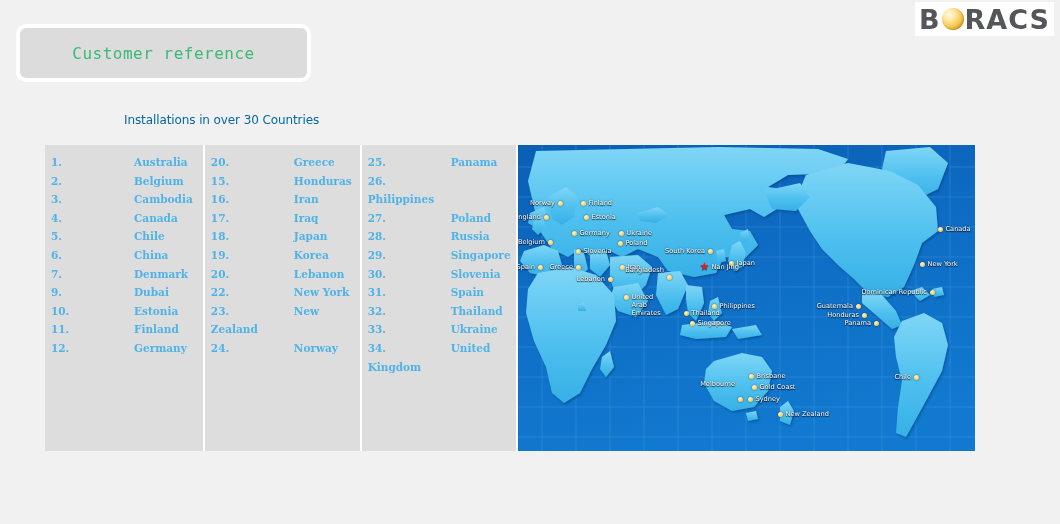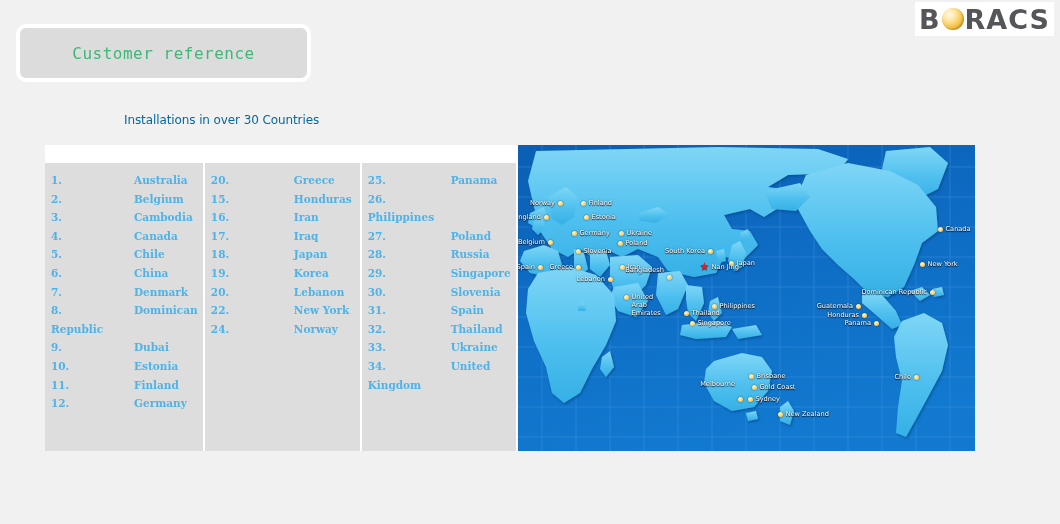--- a/index.html
+++ b/index.html
@@ -91,21 +91,20 @@
     width: 930px;
     height: 306px;
     background: #ffffff;
     display: flex;
   }
   .list-col {
     background: #dddddd;
     box-sizing: border-box;
     padding: 8px 0 0 6px;
     position: relative;
-    margin-top: 18px;
   }
   .list-col.c1 { width: 158px; }
   .list-col.c2 { width: 155px; margin-left: 2px; }
   .list-col.c3 { width: 155px; margin-left: 2px; }
 
   .country-row {
     font-family: "DejaVu Serif", serif;
     font-size: 10.5px;
     font-weight: bold;
     color: #4fb3e8;
@@ -175,35 +174,35 @@
 <div id="content-panel">
 
   <div class="list-col c1" id="col-1">
       <div class="country-row"><span class="num">1.</span><span class="name">Australia</span></div>
       <div class="country-row"><span class="num">2.</span><span class="name">Belgium</span></div>
       <div class="country-row"><span class="num">3.</span><span class="name">Cambodia</span></div>
       <div class="country-row"><span class="num">4.</span><span class="name">Canada</span></div>
       <div class="country-row"><span class="num">5.</span><span class="name">Chile</span></div>
       <div class="country-row"><span class="num">6.</span><span class="name">China</span></div>
       <div class="country-row"><span class="num">7.</span><span class="name">Denmark</span></div>
-      <div class="country-row"><span class="num">8.</span><span class="name">Dominican Republic</span></div>
       <div class="country-row"><span class="num">9.</span><span class="name">Dubai</span></div>
       <div class="country-row"><span class="num">10.</span><span class="name">Estonia</span></div>
       <div class="country-row"><span class="num">11.</span><span class="name">Finland</span></div>
       <div class="country-row"><span class="num">12.</span><span class="name">Germany</span></div>
     </div>
   <div class="list-col c2" id="col-2">
       <div class="country-row"><span class="num">20.</span><span class="name">Greece</span></div>
       <div class="country-row"><span class="num">15.</span><span class="name">Honduras</span></div>
       <div class="country-row"><span class="num">16.</span><span class="name">Iran</span></div>
       <div class="country-row"><span class="num">17.</span><span class="name">Iraq</span></div>
       <div class="country-row"><span class="num">18.</span><span class="name">Japan</span></div>
       <div class="country-row"><span class="num">19.</span><span class="name">Korea</span></div>
       <div class="country-row"><span class="num">20.</span><span class="name">Lebanon</span></div>
       <div class="country-row"><span class="num">22.</span><span class="name">New York</span></div>
+      <div class="country-row"><span class="num">23.</span><span class="name">New Zealand</span></div>
       <div class="country-row"><span class="num">24.</span><span class="name">Norway</span></div>
     </div>
   <div class="list-col c3" id="col-3">
       <div class="country-row"><span class="num">25.</span><span class="name">Panama</span></div>
       <div class="country-row"><span class="num">26.</span><span class="name">Philippines</span></div>
       <div class="country-row"><span class="num">27.</span><span class="name">Poland</span></div>
       <div class="country-row"><span class="num">28.</span><span class="name">Russia</span></div>
       <div class="country-row"><span class="num">29.</span><span class="name">Singapore</span></div>
       <div class="country-row"><span class="num">30.</span><span class="name">Slovenia</span></div>
       <div class="country-row"><span class="num">31.</span><span class="name">Spain</span></div>

